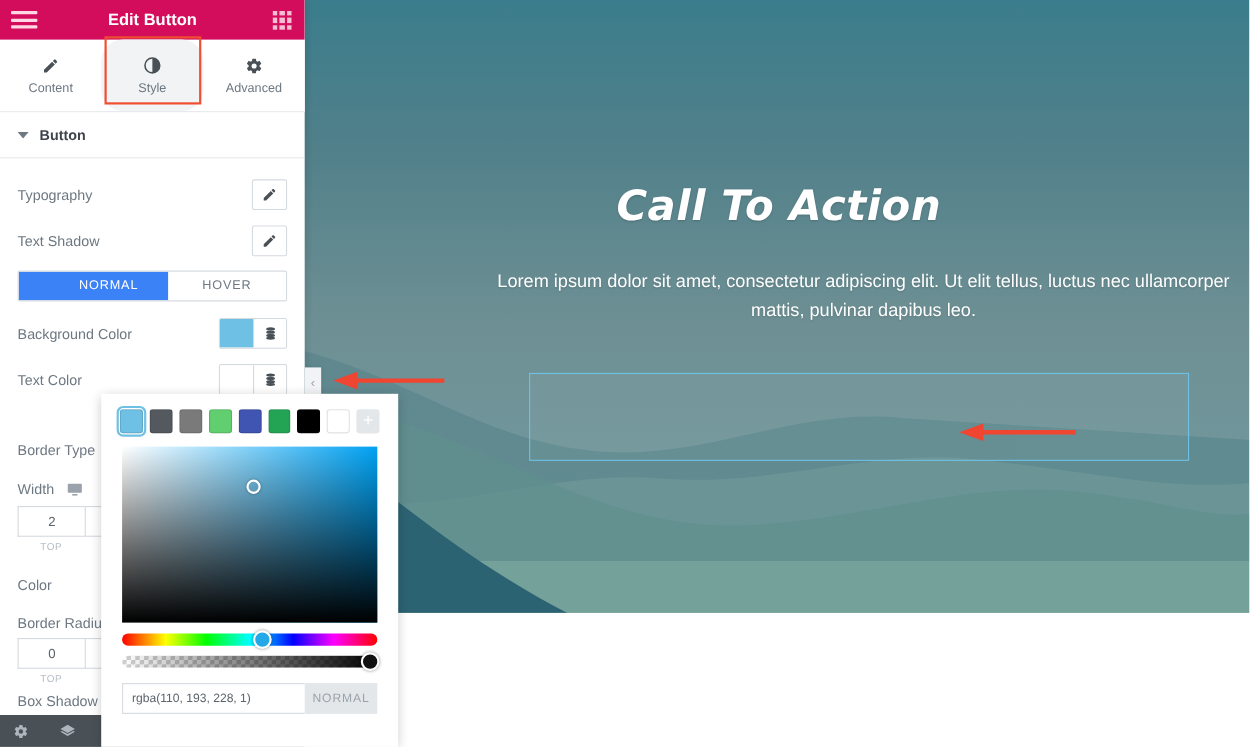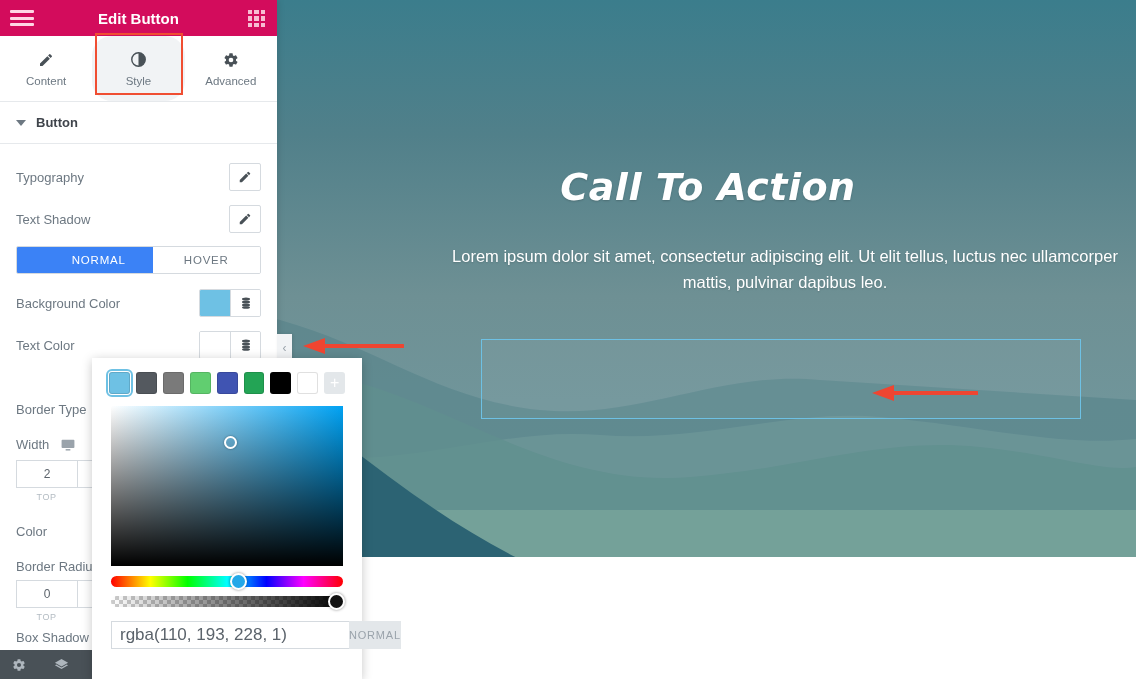--- a/index.html
+++ b/index.html
@@ -182,21 +182,21 @@
                  linear-gradient(to right, rgba(0,0,0,0), #000),
                  linear-gradient(45deg, #ccc 25%, transparent 25%, transparent 75%, #ccc 75%, #ccc),
                  linear-gradient(45deg, #ccc 25%, #fff 25%, #fff 75%, #ccc 75%, #ccc);
                background-size: 100% 100%, 8px 8px, 8px 8px;
                background-position: 0 0, 0 0, 4px 4px; }
   #alpha-handle { position: absolute; right: -2px; top: -3px; width: 17px; height: 17px; border-radius: 50%;
                   background: #111; border: 2px solid #fff; box-shadow: 0 0 3px rgba(0,0,0,.45); cursor: pointer; }
 
   #picker-foot { display: flex; margin: 14px 19px 0 19px; height: 28px; }
   #picker-foot input { flex: 1; border: 1px solid #d5dadf; border-right: none; padding: 0 8px;
-                       font-size: 17px; color: #5b636b; outline: none;
+                       font-size: 11px; color: #5b636b; outline: none;
                        font-family: "Liberation Sans", sans-serif; }
   #picker-clear { width: 66px; background: #e3e7ea; color: #9aa3ab; font-size: 11px; letter-spacing: .8px;
                   display: flex; align-items: center; justify-content: center; cursor: pointer; }
 </style>
 </head>
 <body>
 
 <div id="root">
 
   <div id="canvas">

